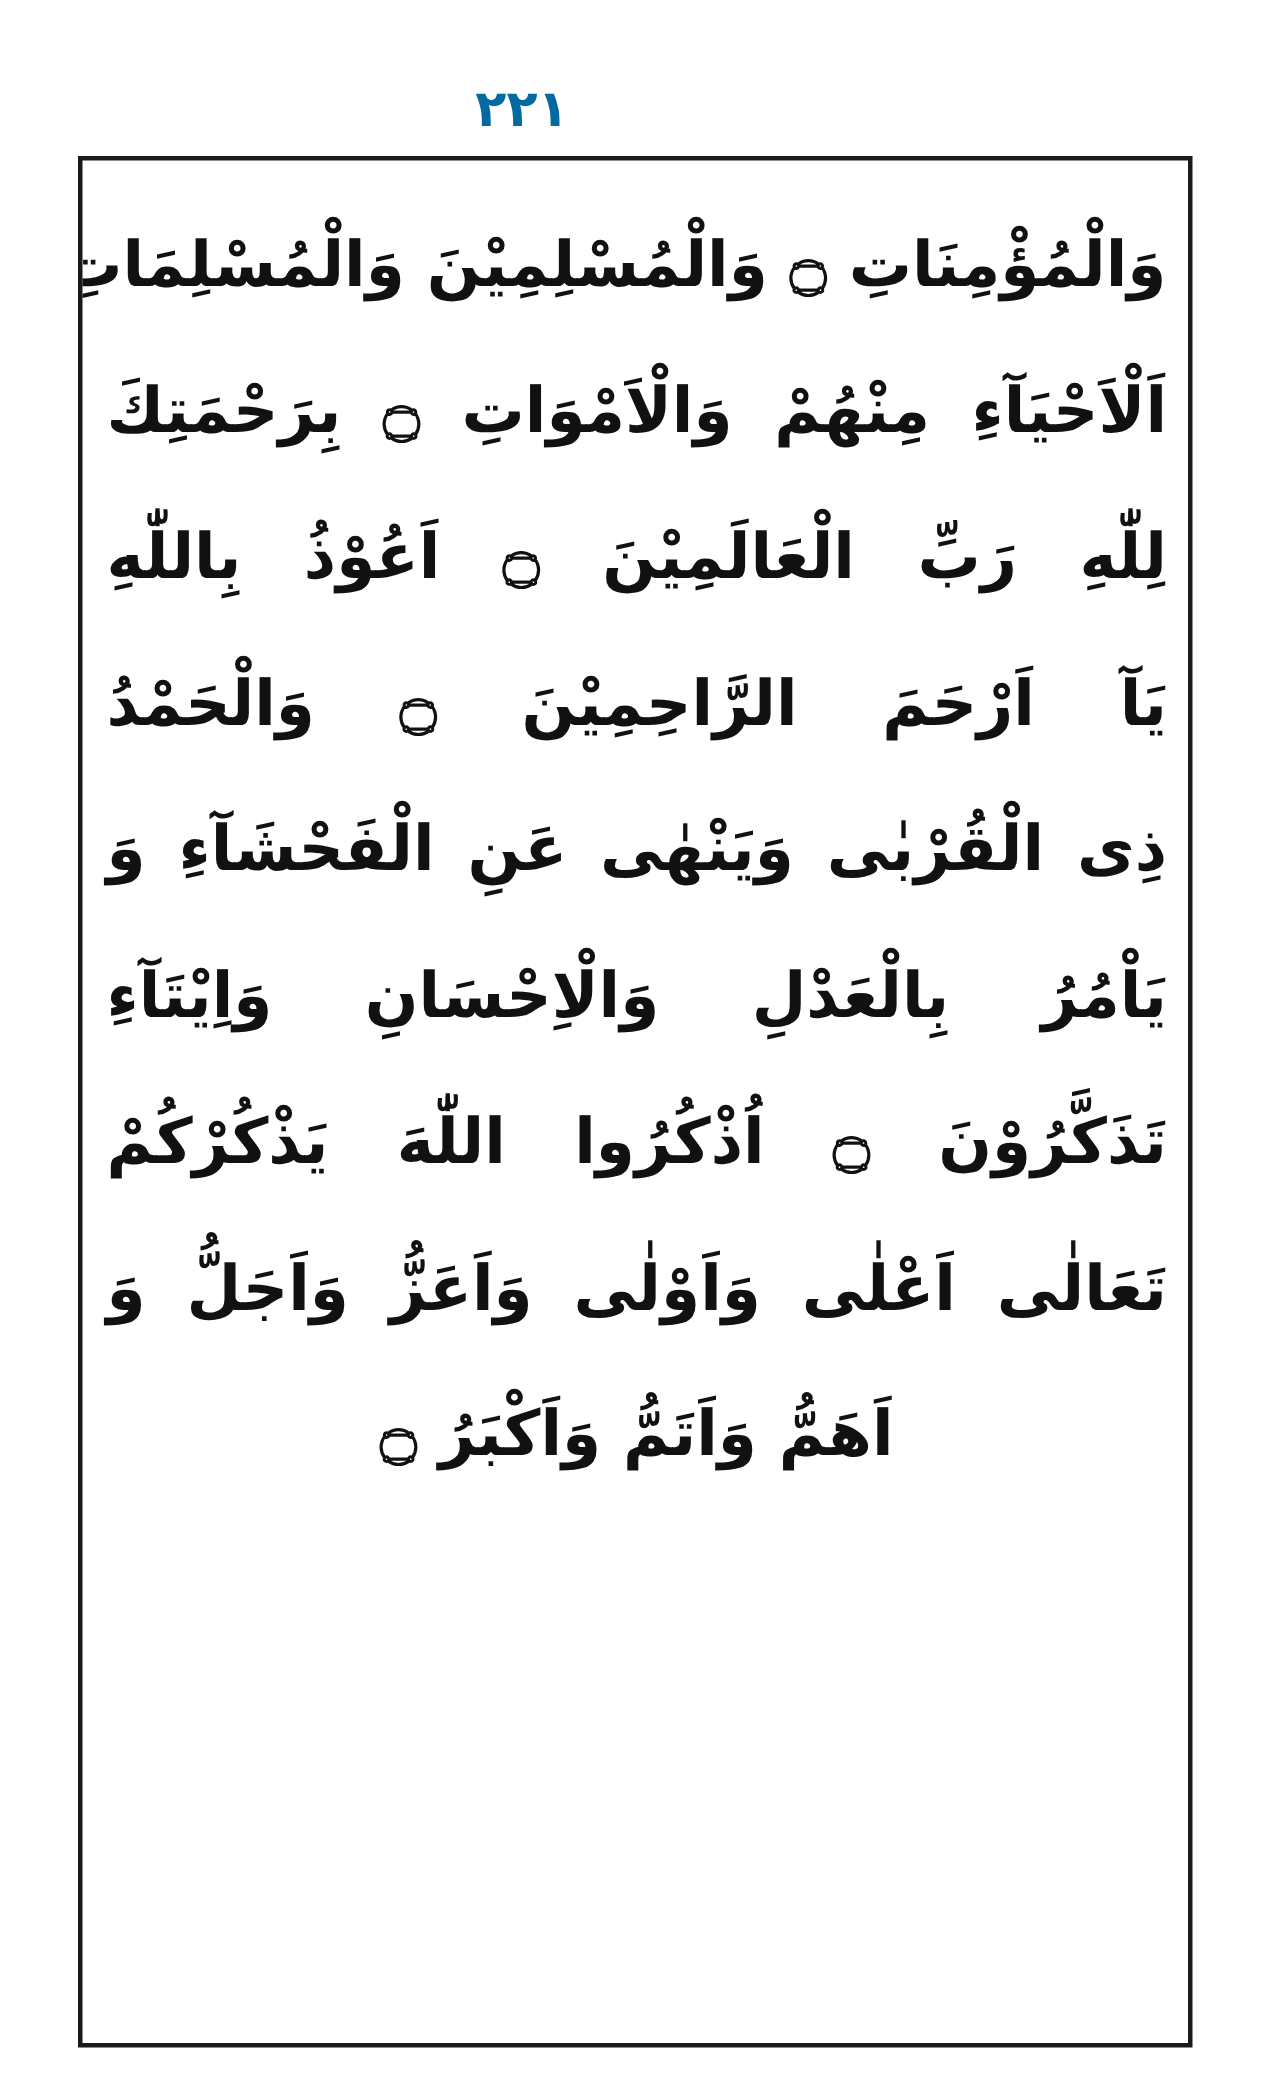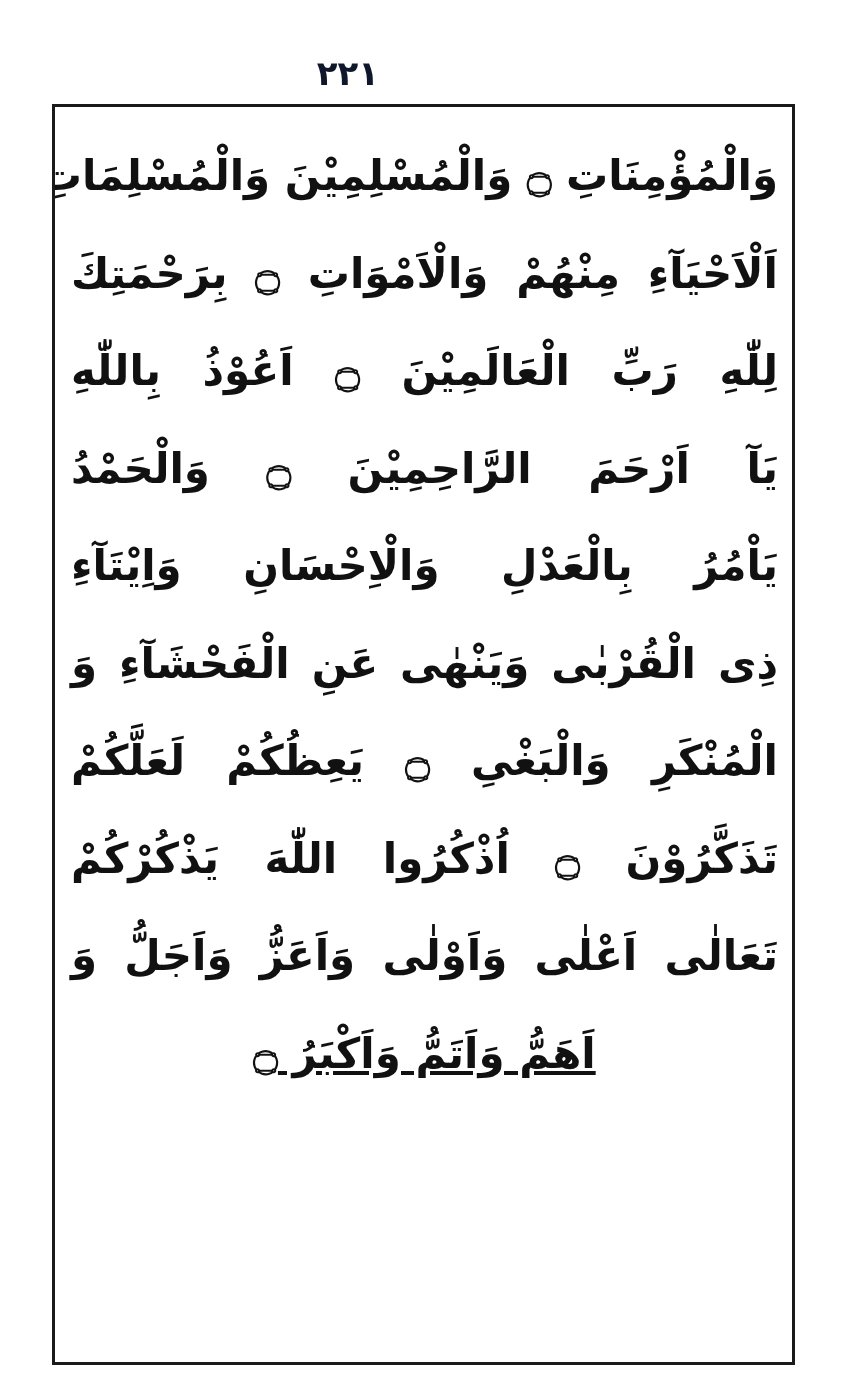--- a/index.html
+++ b/index.html
@@ -18,21 +18,21 @@
     .page-number {
       position: absolute;
       top: 48px;
       left: 0;
       width: 696px;
       text-align: center;
       font-family: "DejaVu Sans", sans-serif;
       font-size: 34px;
       font-weight: bold;
       line-height: 50px;
-      color: #0f172a;
+      color: #0369a1;
     }
     .frame {
       position: absolute;
       left: 52px;
       top: 104px;
       width: 737px;
       height: 1255px;
       border: 3px solid #1a1a1a;
       box-sizing: content-box;
     }
@@ -52,34 +52,32 @@
       font-family: "DejaVu Sans", sans-serif;
       font-size: 42px;
       font-weight: bold;
       white-space: nowrap;
       overflow: hidden;
       color: #111111;
     }
     .line.last {
       text-align: center;
       text-align-last: center;
-      text-decoration: underline;
     }
   </style>
 </head>
 <body>
 
 <div class="page-number">۲۲۱</div>
 
 <div class="frame">
   <div class="lines">
     <div class="line">وَالْمُؤْمِنَاتِ ۝ وَالْمُسْلِمِيْنَ وَالْمُسْلِمَاتِ ۝</div>
     <div class="line">اَلْاَحْيَآءِ مِنْهُمْ وَالْاَمْوَاتِ ۝ بِرَحْمَتِكَ</div>
     <div class="line">لِلّٰهِ رَبِّ الْعَالَمِيْنَ ۝ اَعُوْذُ بِاللّٰهِ</div>
     <div class="line">يَآ اَرْحَمَ الرَّاحِمِيْنَ ۝ وَالْحَمْدُ</div>
+    <div class="line">ذِى الْقُرْبٰى وَيَنْهٰى عَنِ الْفَحْشَآءِ وَ</div>
     <div class="line">يَاْمُرُ بِالْعَدْلِ وَالْاِحْسَانِ وَاِيْتَآءِ</div>
-    <div class="line">ذِى الْقُرْبٰى وَيَنْهٰى عَنِ الْفَحْشَآءِ وَ</div>
-    <div class="line">الْمُنْكَرِ وَالْبَغْىِ ۝ يَعِظُكُمْ لَعَلَّكُمْ</div>
     <div class="line">تَذَكَّرُوْنَ ۝ اُذْكُرُوا اللّٰهَ يَذْكُرْكُمْ</div>
     <div class="line">تَعَالٰى اَعْلٰى وَاَوْلٰى وَاَعَزُّ وَاَجَلُّ وَ</div>
     <div class="line last">اَهَمُّ وَاَتَمُّ وَاَكْبَرُ ۝</div>
   </div>
 </div>
 
 </body></html>

